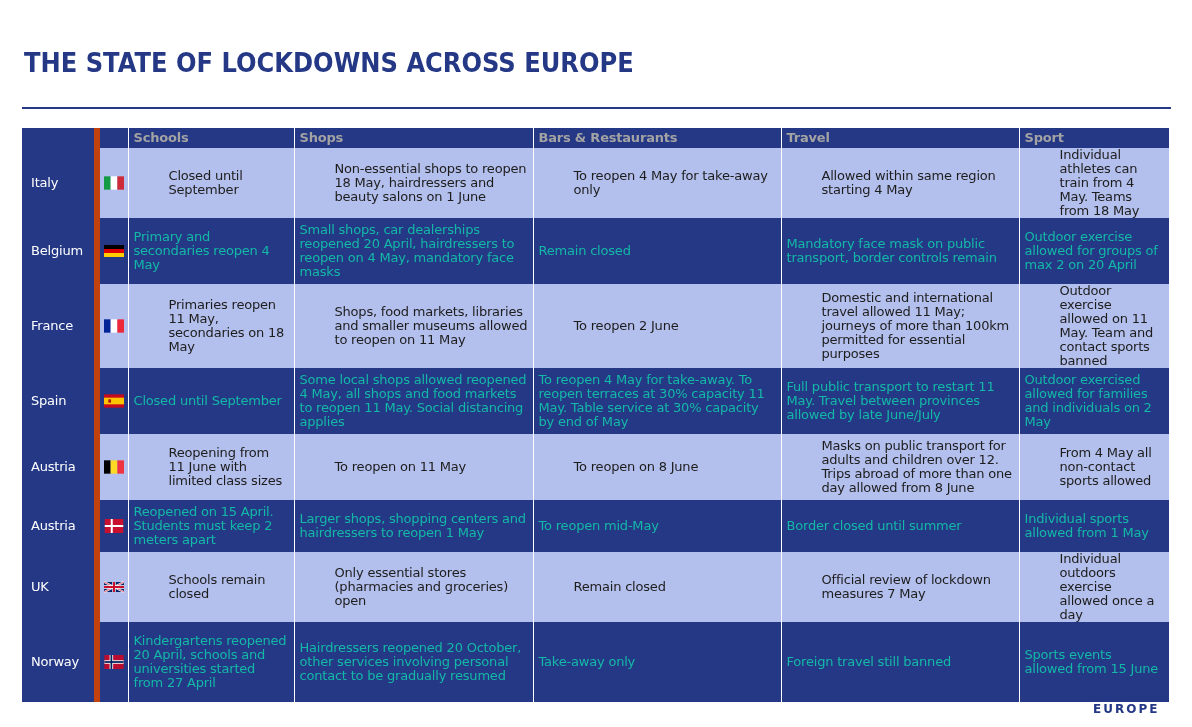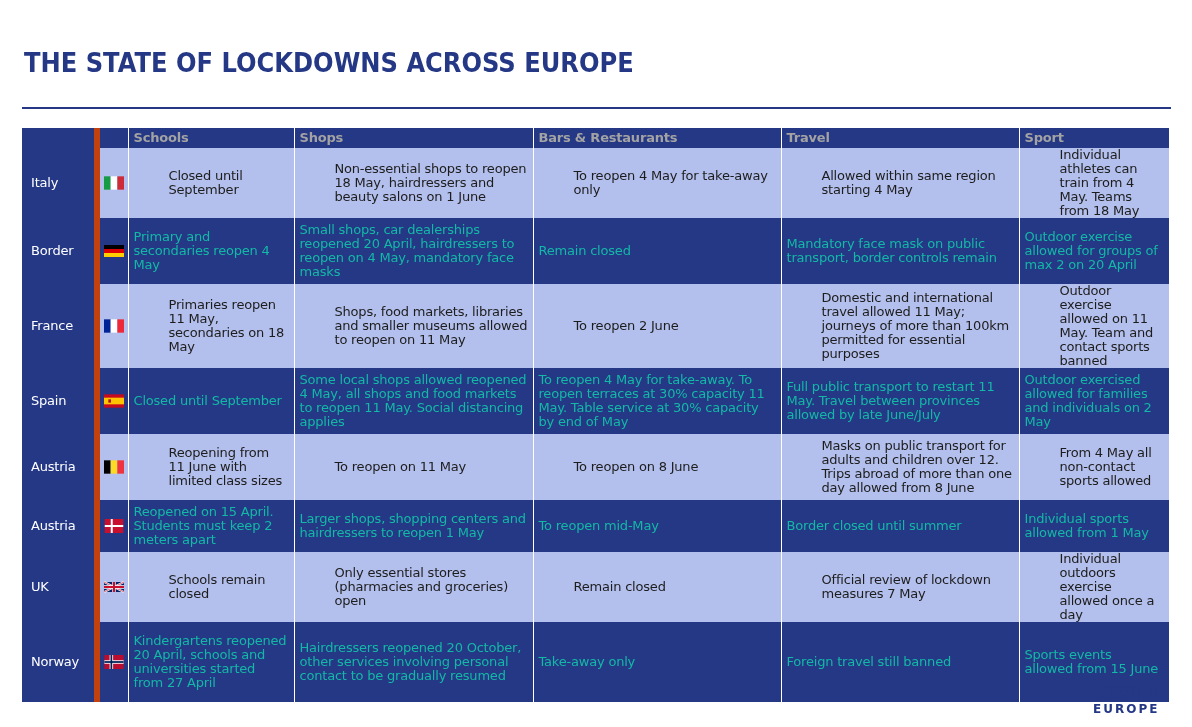--- a/index.html
+++ b/index.html
@@ -54,21 +54,21 @@
               <rect x="1" width="1" height="2" fill="#ffffff"></rect>
               <rect x="2" width="1" height="2" fill="#cd2b37"></rect>
             </svg></span></td>
         <td class="cell">Closed until September</td>
         <td class="cell">Non-essential shops to reopen 18 May, hairdressers and beauty salons on 1 June</td>
         <td class="cell">To reopen 4 May for take-away only</td>
         <td class="cell">Allowed within same region starting 4 May</td>
         <td class="cell">Individual athletes can train from 4 May. Teams from 18 May</td>
       </tr>
       <tr class="dark" style="height: 66px;">
-        <td class="country">Border</td>
+        <td class="country">Belgium</td>
         <td class="cell flagcell"><span><svg viewBox="0 0 5 3" class="flag">
               <rect width="5" height="1" fill="#000"></rect>
               <rect y="1" width="5" height="1" fill="#dd0000"></rect>
               <rect y="2" width="5" height="1" fill="#ffce00"></rect>
             </svg></span></td>
         <td class="cell">Primary and secondaries reopen 4 May</td>
         <td class="cell">Small shops, car dealerships reopened 20 April, hairdressers to reopen on 4 May, mandatory face masks</td>
         <td class="cell">Remain closed</td>
         <td class="cell">Mandatory face mask on public transport, border controls remain</td>
         <td class="cell">Outdoor exercise allowed for groups of max 2 on 20 April</td>

